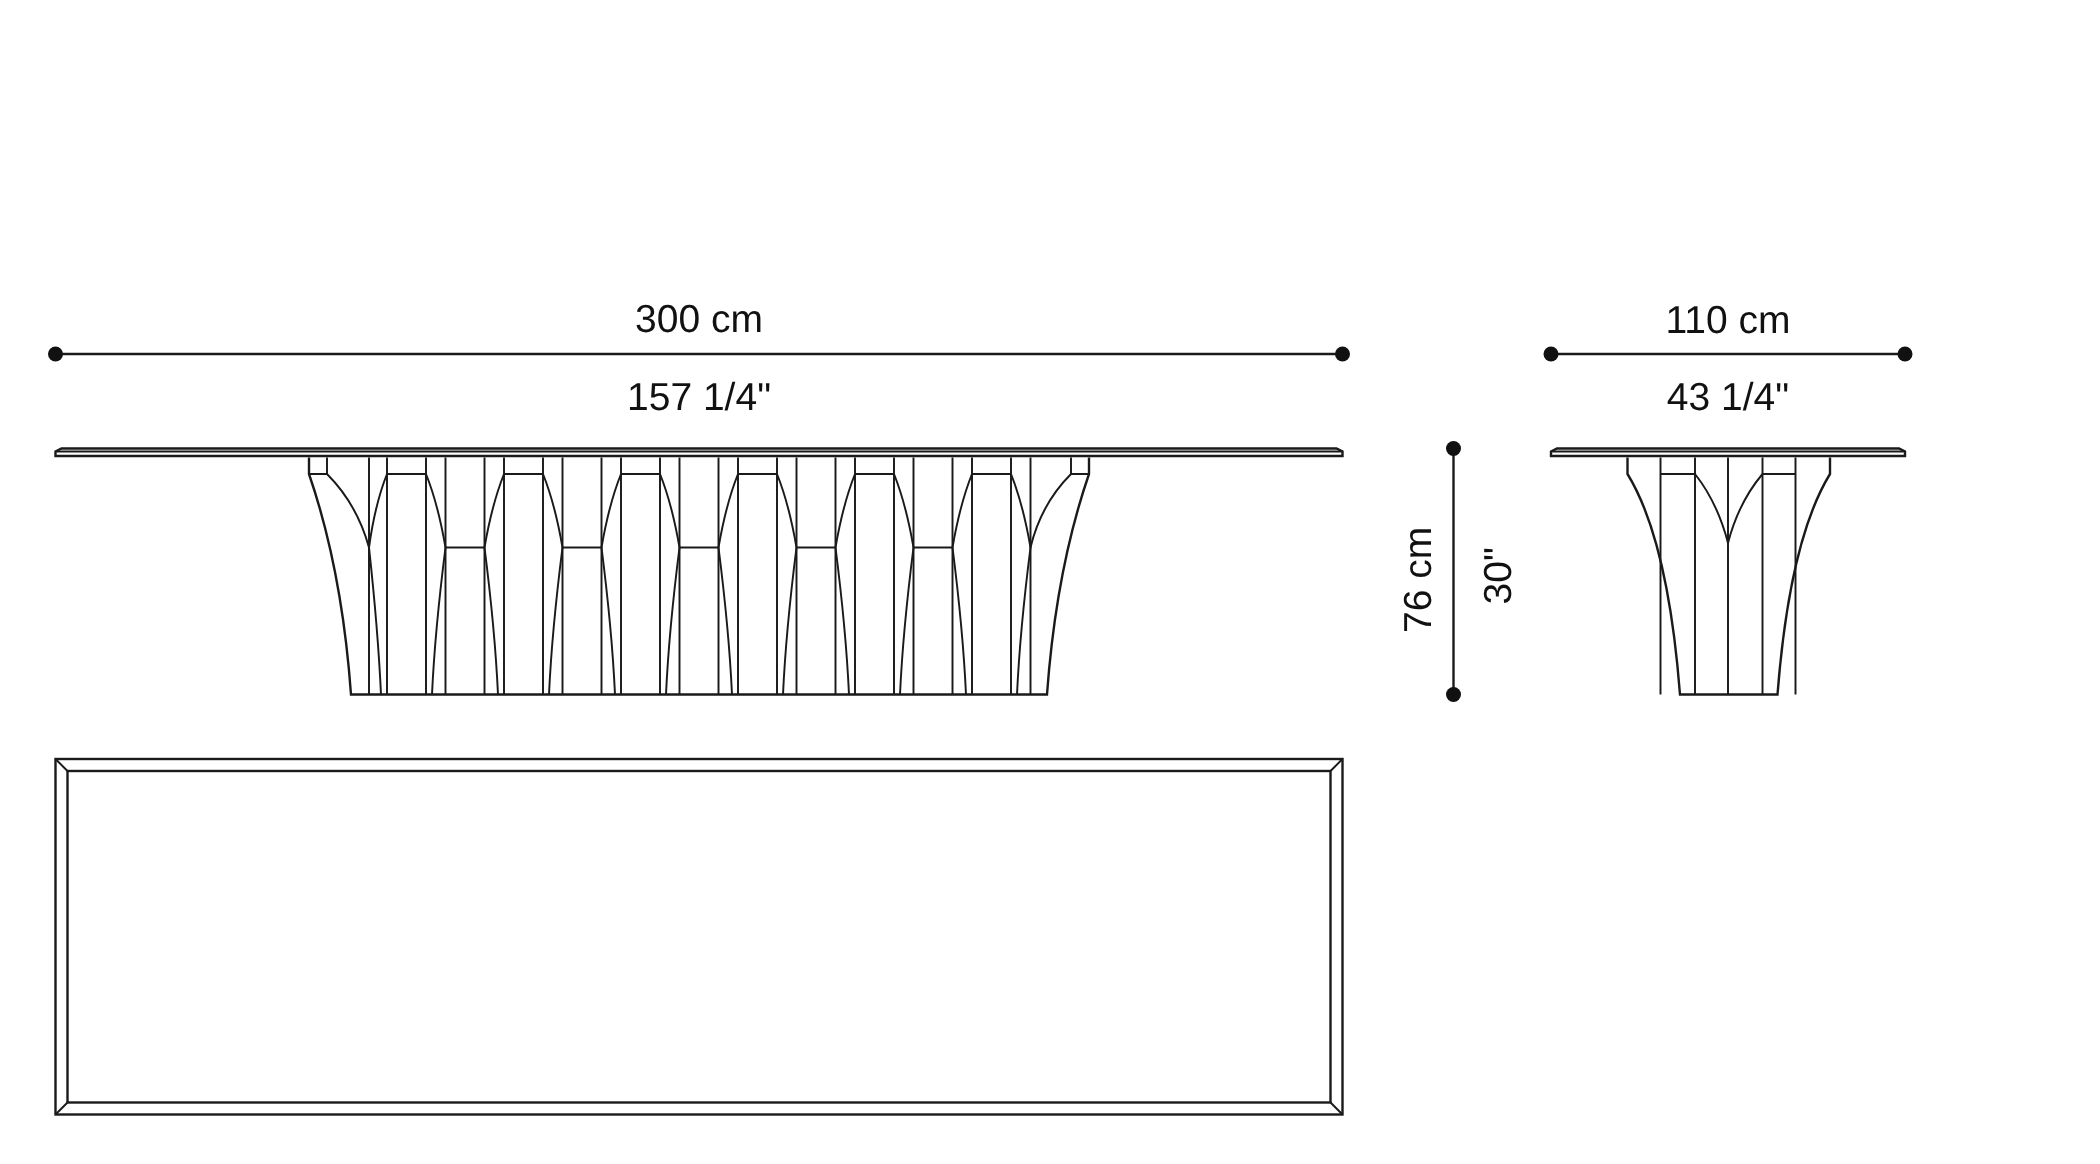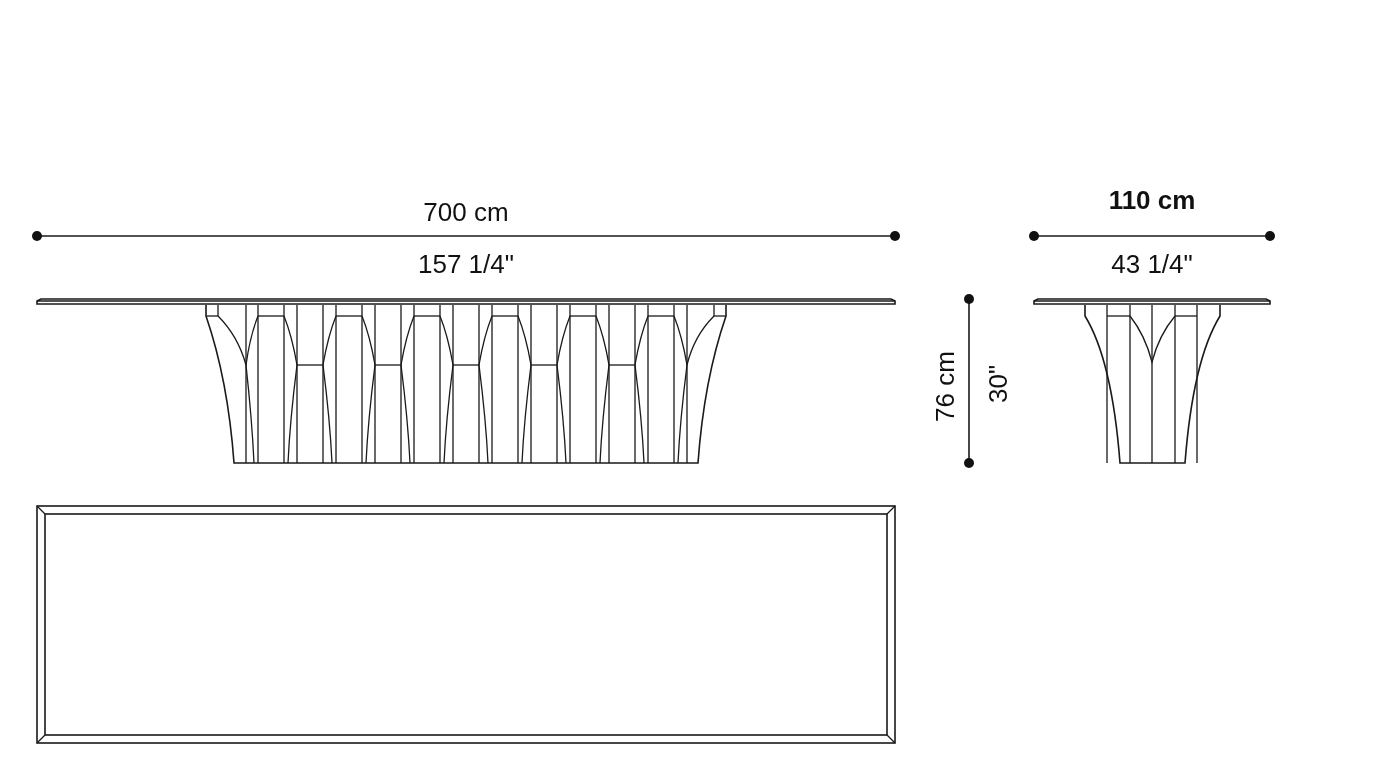--- a/index.html
+++ b/index.html
@@ -124,20 +124,20 @@
   <g>
     <rect class="ln" x="37" y="506" width="858" height="237"></rect>
     <rect class="ln" x="45" y="514" width="842" height="221"></rect>
     <line class="ln-thin" x1="37" y1="506" x2="45" y2="514"></line>
     <line class="ln-thin" x1="895" y1="506" x2="887" y2="514"></line>
     <line class="ln-thin" x1="37" y1="743" x2="45" y2="735"></line>
     <line class="ln-thin" x1="895" y1="743" x2="887" y2="735"></line>
   </g>
 </svg>
 
-<div class="label center" style="left:466px; top:199px;">700 cm</div>
+<div class="label center" style="left:466px; top:199px;">300 cm</div>
 <div class="label center" style="left:466px; top:251px;">157 1/4"</div>
 
-<div class="label center" style="left:1152px; top:187px;font-weight:bold;">110 cm</div>
+<div class="label center" style="left:1152px; top:200px;">110 cm</div>
 <div class="label center" style="left:1152px; top:251px;">43 1/4"</div>
 
 <div class="label vert" style="left:932px; top:422px;">76 cm</div>
 <div class="label vert" style="left:985px; top:403px;">30"</div>
 
 </body></html>

